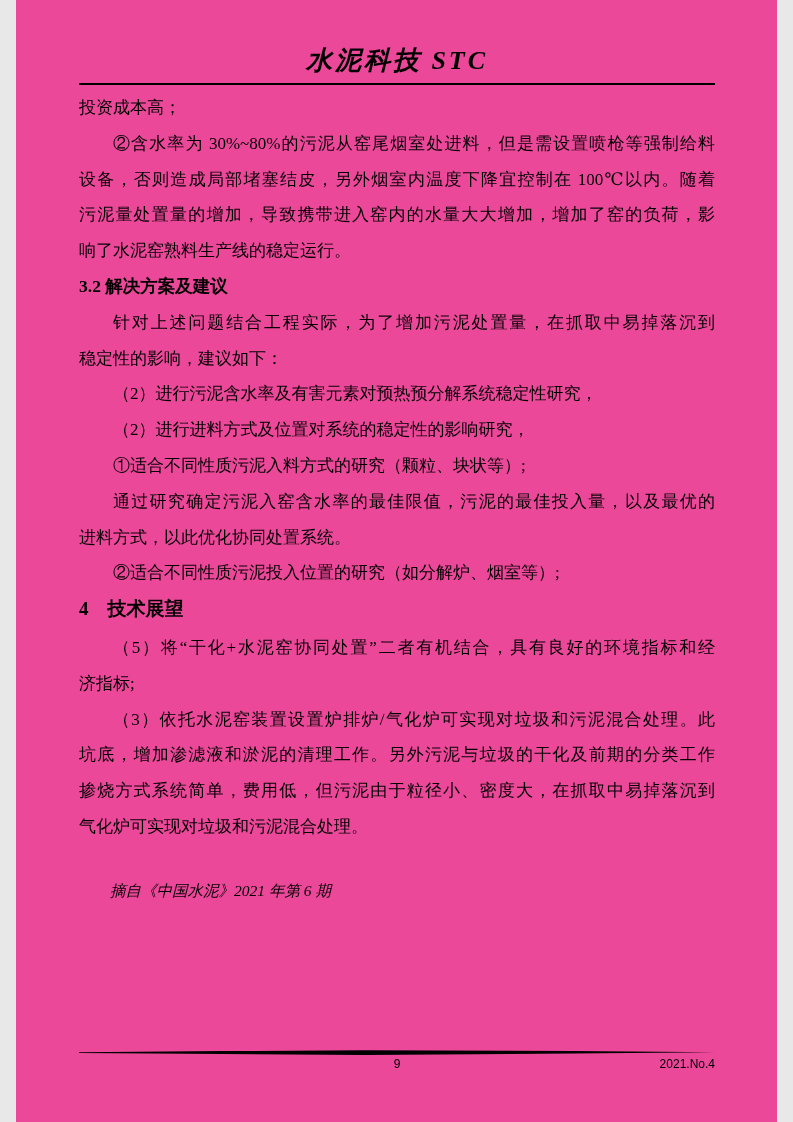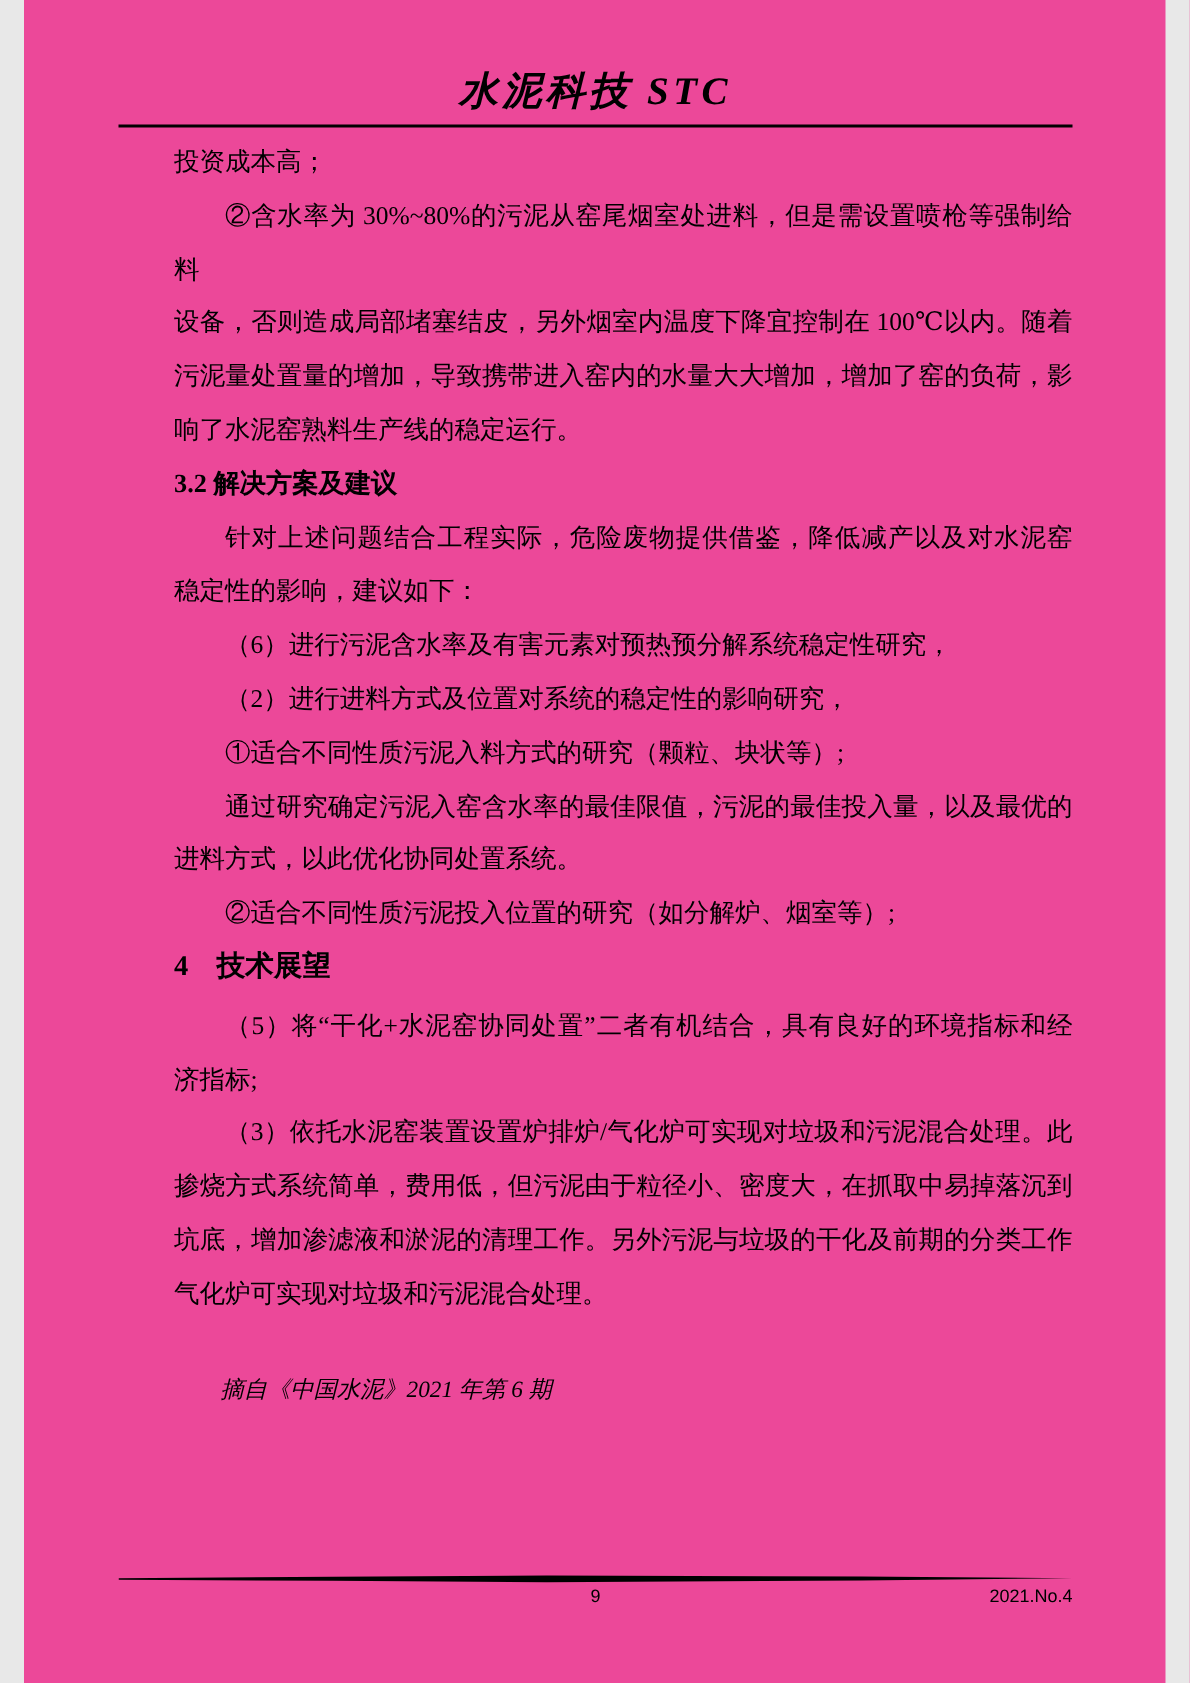--- a/index.html
+++ b/index.html
@@ -16,21 +16,21 @@
   .header { padding: 44px 62px 0 63px; }
   .journal-title {
     text-align: center;
     font-size: 26px;
     line-height: 34px;
     font-style: italic;
     font-weight: 600;
     letter-spacing: 3px;
   }
   .header-rule { margin-top: 5px; border-bottom: 2px solid #000; height: 0; }
-  .content { padding: 5px 62px 0 100px; }
+  .content { padding: 5px 62px 0 63px; }
   .para { margin: 0; }
   .line {
     font-size: 17px;
     line-height: 35.8px;
     white-space: normal;
   }
   .fill { text-align: justify; text-align-last: justify; }
   .indent .line:first-child { text-indent: 2em; }
   .h2 .line { font-weight: bold; font-size: 17.5px; }
   .h1 .line { font-weight: bold; font-size: 19px; }
@@ -65,25 +65,25 @@
       <div class="para body indent">
         <div class="line fill">②含水率为 30%~80%的污泥从窑尾烟室处进料，但是需设置喷枪等强制给料</div>
         <div class="line fill">设备，否则造成局部堵塞结皮，另外烟室内温度下降宜控制在 100℃以内。随着</div>
         <div class="line fill">污泥量处置量的增加，导致携带进入窑内的水量大大增加，增加了窑的负荷，影</div>
         <div class="line">响了水泥窑熟料生产线的稳定运行。</div>
       </div>
       <div class="para h2">
         <div class="line">3.2 解决方案及建议</div>
       </div>
       <div class="para body indent">
-        <div class="line fill">针对上述问题结合工程实际，危险废物提供借鉴，降低减产以及对水泥窑</div>
+        <div class="line fill">针对上述问题结合工程实际，为了增加污泥处置量，在抓取中易掉落沉到</div>
         <div class="line">稳定性的影响，建议如下：</div>
       </div>
       <div class="para body indent">
-        <div class="line">（6）进行污泥含水率及有害元素对预热预分解系统稳定性研究，</div>
+        <div class="line">（2）进行污泥含水率及有害元素对预热预分解系统稳定性研究，</div>
       </div>
       <div class="para body indent">
         <div class="line">（2）进行进料方式及位置对系统的稳定性的影响研究，</div>
       </div>
       <div class="para body indent">
         <div class="line">①适合不同性质污泥入料方式的研究（颗粒、块状等）;</div>
       </div>
       <div class="para body indent">
         <div class="line fill">通过研究确定污泥入窑含水率的最佳限值，污泥的最佳投入量，以及最优的</div>
         <div class="line">进料方式，以此优化协同处置系统。</div>
@@ -93,22 +93,22 @@
       </div>
       <div class="para h1">
         <div class="line">4　技术展望</div>
       </div>
       <div class="para body indent">
         <div class="line fill">（5）将“干化+水泥窑协同处置”二者有机结合，具有良好的环境指标和经</div>
         <div class="line">济指标;</div>
       </div>
       <div class="para body indent">
         <div class="line fill">（3）依托水泥窑装置设置炉排炉/气化炉可实现对垃圾和污泥混合处理。此</div>
+        <div class="line fill">坑底，增加渗滤液和淤泥的清理工作。另外污泥与垃圾的干化及前期的分类工作</div>
         <div class="line fill">掺烧方式系统简单，费用低，但污泥由于粒径小、密度大，在抓取中易掉落沉到</div>
-        <div class="line fill">坑底，增加渗滤液和淤泥的清理工作。另外污泥与垃圾的干化及前期的分类工作</div>
         <div class="line">气化炉可实现对垃圾和污泥混合处理。</div>
       </div>
       <div class="para source indent">
         <div class="line">摘自《中国水泥》2021 年第 6 期</div>
       </div>
     </div>
 
   <div class="footer">
     <svg class="footer-rule" viewBox="0 0 668 6" preserveAspectRatio="none" aria-hidden="true">
       <polygon fill="#000000" points="0,2.2 150,1.1 300,0.3 520,1.0 668,2.2 520,3.6 300,4.9 150,3.9 0,3.1"></polygon>

